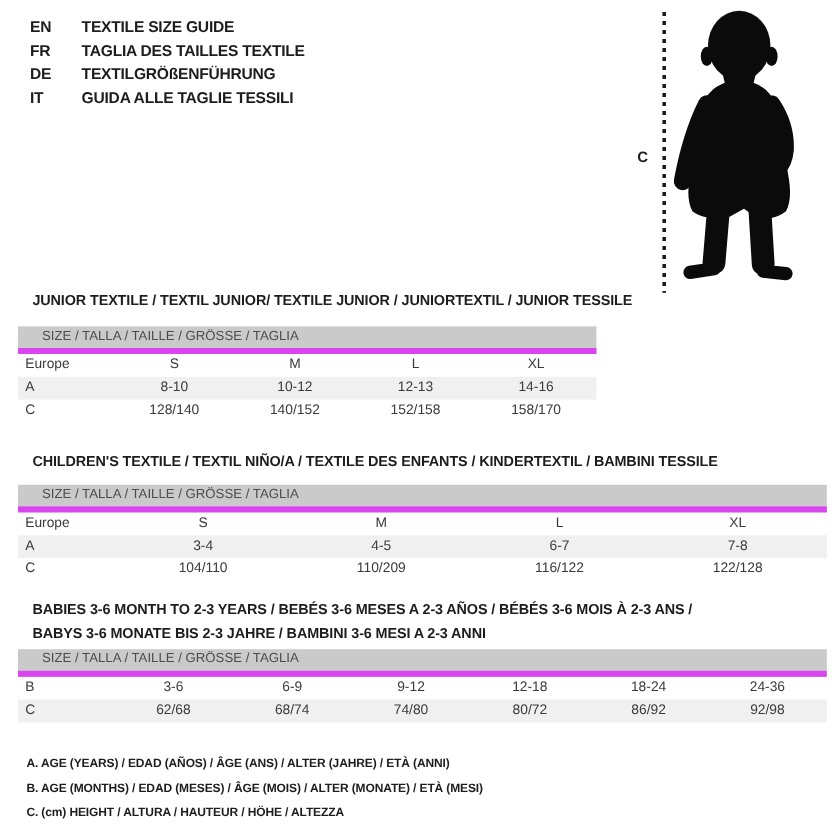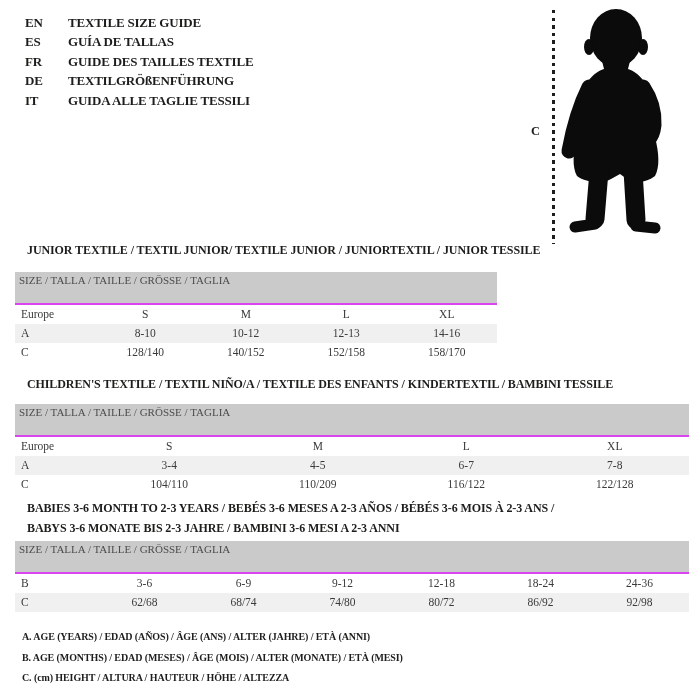--- a/index.html
+++ b/index.html
@@ -1,38 +1,38 @@
 <!DOCTYPE html>
 <html style="--bar: #cacaca; --alt: #f0f0f0; --sil: #0b0b0b; --ink: #1d1d1b;"><head>
 <meta charset="utf-8">
 <style>
   html,body{margin:0;padding:0;background:#fff;}
   .canvas{
     position:relative;width:700px;height:700px;background:#fff;overflow:hidden;
-    font-family:Liberation Serif, serif;color:#1d1d1b;
+    font-family:Liberation Sans, sans-serif;color:#1d1d1b;
   }
   
   .lang-list{position:absolute;left:25px;top:13px;}
   .lang-row{display:flex;height:19.5px;align-items:center;font-weight:bold;
     font-size:13px;letter-spacing:-0.2px;white-space:nowrap;}
   .lang-code{width:43px;}
   
   .dash-line{position:absolute;left:552px;top:10px;width:3px;height:234px;
     background:repeating-linear-gradient(to bottom,var(--ink,#1c1c1c) 0 3.5px,transparent 3.5px 7.5px);}
   .c-label{position:absolute;left:531px;top:124px;font-size:12.5px;font-weight:bold;}
   .silhouette{position:absolute;left:558px;top:7px;width:112px;height:238px;}
   .sil-fill{fill:var(--sil,#0b0b0b);}
   .sil-stroke{stroke:var(--sil,#0b0b0b);fill:none;stroke-linecap:round;}
   
   .table-block{position:absolute;left:15px;}
   .title-line{margin-left:12px;font-weight:bold;font-size:12px;line-height:20px;
     letter-spacing:-0.1px;white-space:nowrap;}
-  .size-bar{height:33px;line-height:16px;background:var(--bar,#cacaca);
-    border-bottom:2px solid #d946ef;color:#4c4c4c;font-size:11px;
-    padding-left:4px;box-sizing:border-box;}
+  .size-bar{height:23px;line-height:16px;background:var(--bar,#cacaca);
+    border-bottom:5px solid #d946ef;color:#4c4c4c;font-size:11px;
+    padding-left:20px;box-sizing:border-box;}
   .trow{display:flex;height:19px;line-height:19px;font-size:11.5px;color:#3a3a3a;
     white-space:nowrap;}
   .trow.alt{background:var(--alt,#f0f0f0);}
   .tlabel{width:80px;padding-left:6px;box-sizing:border-box;}
   .tcell{flex:1;text-align:center;}
   
   .legend{position:absolute;left:22px;top:627px;}
   .legend-line{font-weight:bold;font-size:10px;line-height:20.5px;
     letter-spacing:-0.1px;white-space:nowrap;}
 </style>
@@ -40,26 +40,22 @@
 <body>
 
 <div class="canvas">
 
   <div class="lang-list" id="lang-list">
       <div class="lang-row">
         <span class="lang-code">EN</span>
         <span class="lang-label">TEXTILE SIZE GUIDE</span>
       </div>
       <div class="lang-row">
-        <span class="lang-code">ES</span>
-        <span class="lang-label">GUÍA DE TALLAS</span>
-      </div>
-      <div class="lang-row">
         <span class="lang-code">FR</span>
-        <span class="lang-label">GUIDE DES TAILLES TEXTILE</span>
+        <span class="lang-label">TAGLIA DES TAILLES TEXTILE</span>
       </div>
       <div class="lang-row">
         <span class="lang-code">DE</span>
         <span class="lang-label">TEXTILGRÖßENFÜHRUNG</span>
       </div>
       <div class="lang-row">
         <span class="lang-code">IT</span>
         <span class="lang-label">GUIDA ALLE TAGLIE TESSILI</span>
       </div>
     </div>

